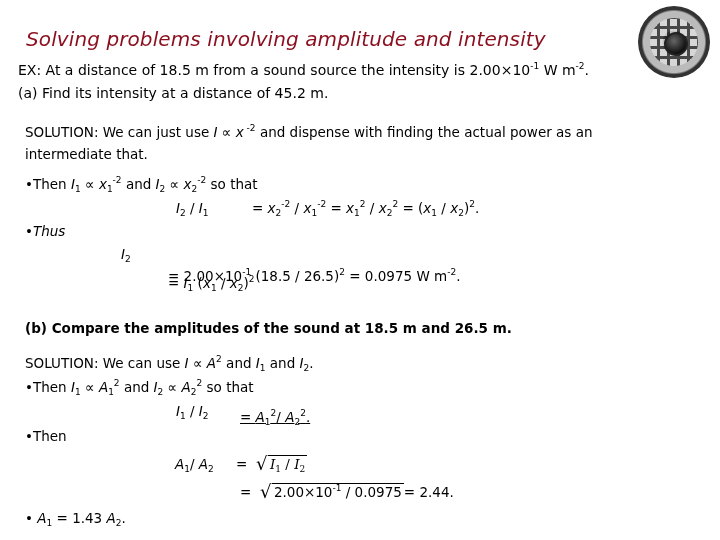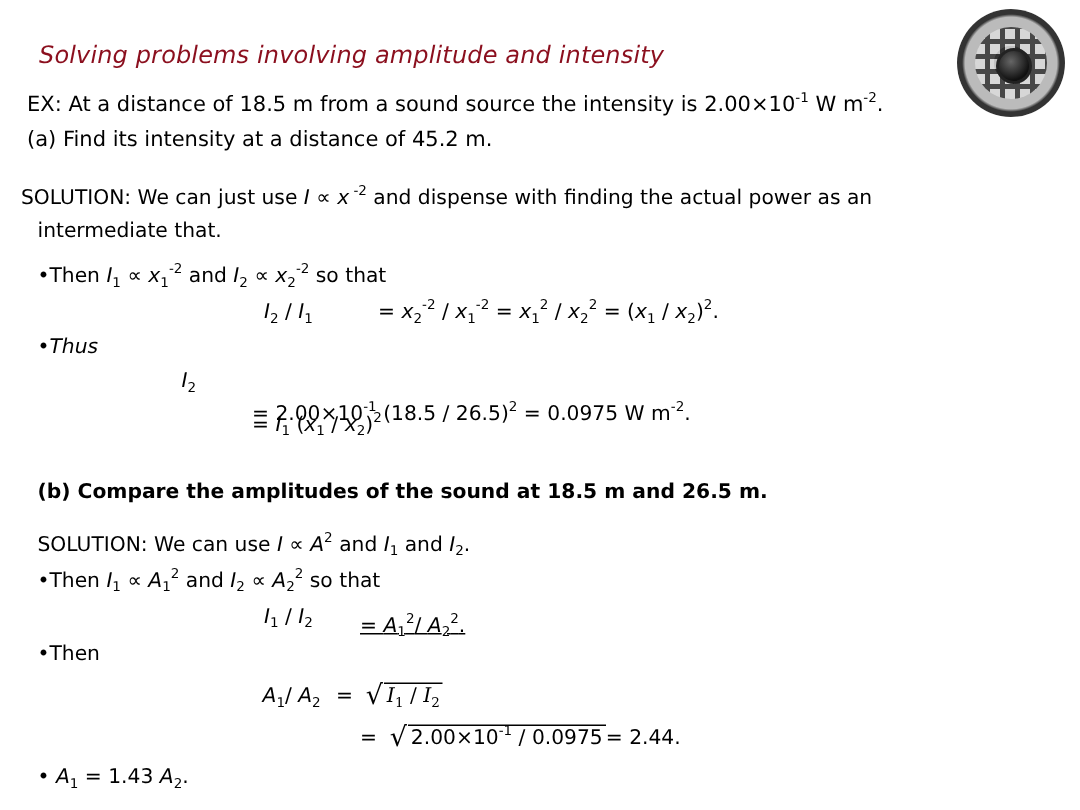--- a/index.html
+++ b/index.html
@@ -1,19 +1,19 @@
 <!DOCTYPE html>
 <html><head>
 <meta charset="utf-8">
 <style>
   html, body { margin:0; padding:0; }
   body { width:720px; height:540px; background:#ffffff; position:relative; overflow:hidden;
          font-family:"DejaVu Sans", "Liberation Sans", sans-serif; color:#000; }
   .abs { position:absolute; white-space:nowrap; }
-  .title { left:26px; top:27px; font-size:16px; font-style:italic; color:#8b0f1e; letter-spacing:0.1px; }
+  .title { left:26px; top:27px; font-size:20px; font-style:italic; color:#8b0f1e; letter-spacing:0.1px; }
   .t15 { font-size:14px; }
   .t14 { font-size:13.5px; }
   i.v { font-style:italic; font-family:"DejaVu Sans", sans-serif; }
   sup, sub { font-size:9px; line-height:0; }
   sup { vertical-align:6px; }
   sub { vertical-align:-3px; }
   .speaker { position:absolute; left:638px; top:6px; width:72px; height:72px; border-radius:50%;
              background:radial-gradient(circle at 50% 50%, #555 0 18%, #222 19% 22%, transparent 23%),
                         radial-gradient(circle, #bbb 0 60%, #333 64% 70%, #888 72% 76%, #222 78% 100%); }
   .speaker .grid { position:absolute; left:12px; top:12px; width:48px; height:48px; border-radius:50%;
@@ -36,21 +36,21 @@
 <div class="speaker">
   <div class="grid"></div>
   <div class="cone"></div>
 </div>
 
 <div class="abs t15" style="left:18px; top:62px;text-align:right;">
   <span>EX: At a distance of 18.5 m from a sound source the intensity is 2.00×10</span><sup>-1</sup><span> W m</span><sup>-2</sup><span>.</span>
 </div>
 <div class="abs t15" style="left:18px; top:85px;">(a) Find its intensity at a distance of 45.2 m.</div>
 
-<div class="abs t14" style="left:14px; top:124px;">
+<div class="abs t14" style="left:25px; top:124px;">
   <span>SOLUTION: We can just use </span><i class="v">I</i><span> ∝ </span><i class="v">x</i><sup> -2</sup><span> and dispense with finding the actual power as an</span>
 </div>
 <div class="abs t14" style="left:25px; top:146px;">intermediate that.</div>
 
 <div class="abs t14" style="left:25px; top:176px;">
   <span>•Then </span><i class="v">I</i><sub>1</sub> ∝ <i class="v">x</i><sub>1</sub><sup>-2</sup> and <i class="v">I</i><sub>2</sub> ∝ <i class="v">x</i><sub>2</sub><sup>-2</sup> so that
 </div>
 <div class="abs t14" style="left:176px; top:200px;"><i class="v">I</i><sub>2</sub> / <i class="v">I</i><sub>1</sub></div>
 <div class="abs t14" style="left:252px; top:200px;text-align:right;">= <i class="v">x</i><sub>2</sub><sup>-2</sup> / <i class="v">x</i><sub>1</sub><sup>-2</sup> = <i class="v">x</i><sub>1</sub><sup>2</sup> / <i class="v">x</i><sub>2</sub><sup>2</sup> = (<i class="v">x</i><sub>1</sub> / <i class="v">x</i><sub>2</sub>)<sup>2</sup>.</div>
 
@@ -64,16 +64,16 @@
 
 <div class="abs t14" style="left:25px; top:355px;">SOLUTION: We can use <i class="v">I</i> ∝ <i class="v">A</i><sup>2</sup> and <i class="v">I</i><sub>1</sub> and <i class="v">I</i><sub>2</sub>.</div>
 <div class="abs t14" style="left:25px; top:379px;">•Then <i class="v">I</i><sub>1</sub> ∝ <i class="v">A</i><sub>1</sub><sup>2</sup> and <i class="v">I</i><sub>2</sub> ∝ <i class="v">A</i><sub>2</sub><sup>2</sup> so that</div>
 
 <div class="abs t14" style="left:176px; top:403px;"><i class="v">I</i><sub>1</sub> / <i class="v">I</i><sub>2</sub></div>
 <div class="abs t14" style="left:240px; top:409px;text-decoration:underline;">= <i class="v">A</i><sub>1</sub><sup>2</sup>/ <i class="v">A</i><sub>2</sub><sup>2</sup>.</div>
 
 <div class="abs t14" style="left:25px; top:428px;">•Then</div>
 
 <div class="abs t14" style="left:175px; top:456px;"><i class="v">A</i><sub>1</sub>/ <i class="v">A</i><sub>2</sub></div>
-<div class="abs t14" style="left:224px; top:456px;">= &nbsp;<span class="sqrt serif"><span class="rad"><i>I</i><sub>1</sub> / <i>I</i><sub>2</sub></span></span></div>
+<div class="abs t14" style="left:236px; top:456px;">= &nbsp;<span class="sqrt serif"><span class="rad"><i>I</i><sub>1</sub> / <i>I</i><sub>2</sub></span></span></div>
 <div class="abs t14" style="left:240px; top:484px;">= &nbsp;<span class="sqrt"><span class="rad">2.00×10<sup>-1</sup> / 0.0975</span></span><span>= 2.44.</span></div>
 
 <div class="abs t14" style="left:25px; top:510px;">• <i class="v">A</i><sub>1</sub> = 1.43 <i class="v">A</i><sub>2</sub>.</div>
 
 </body></html>

